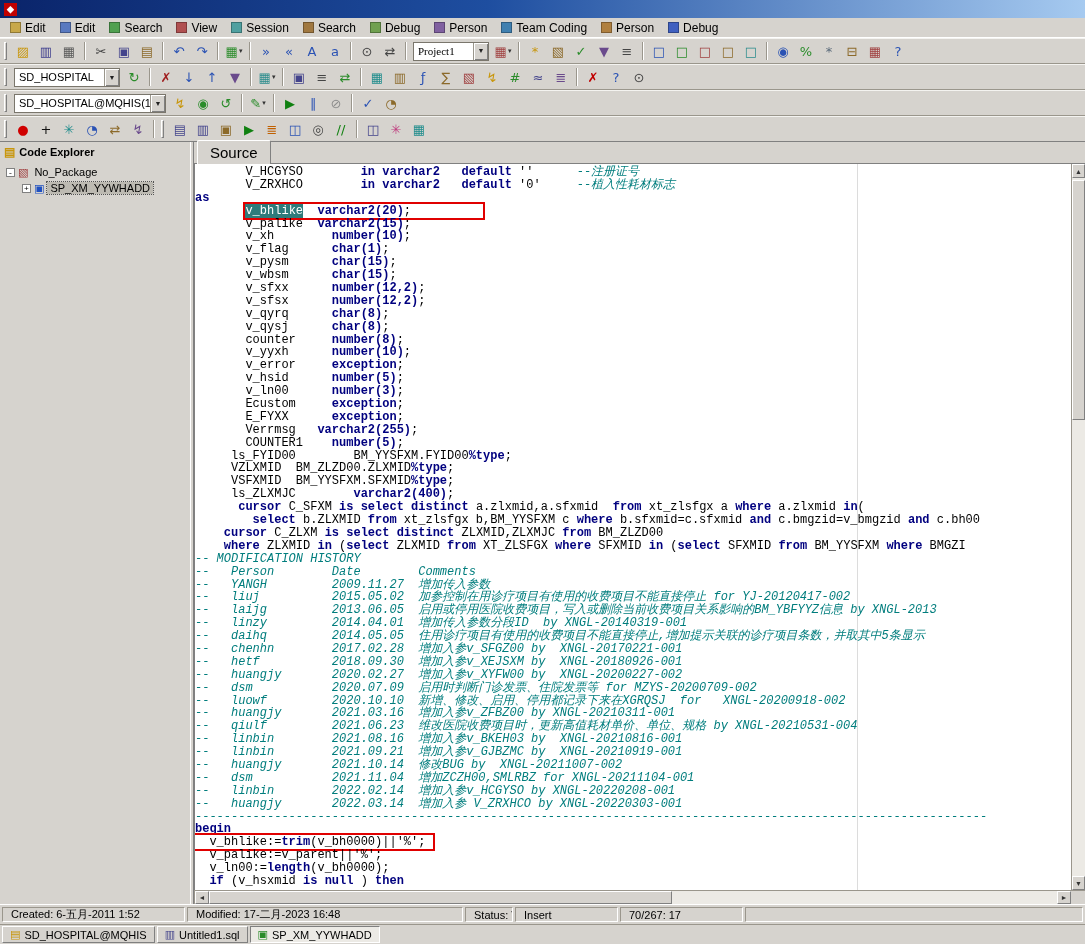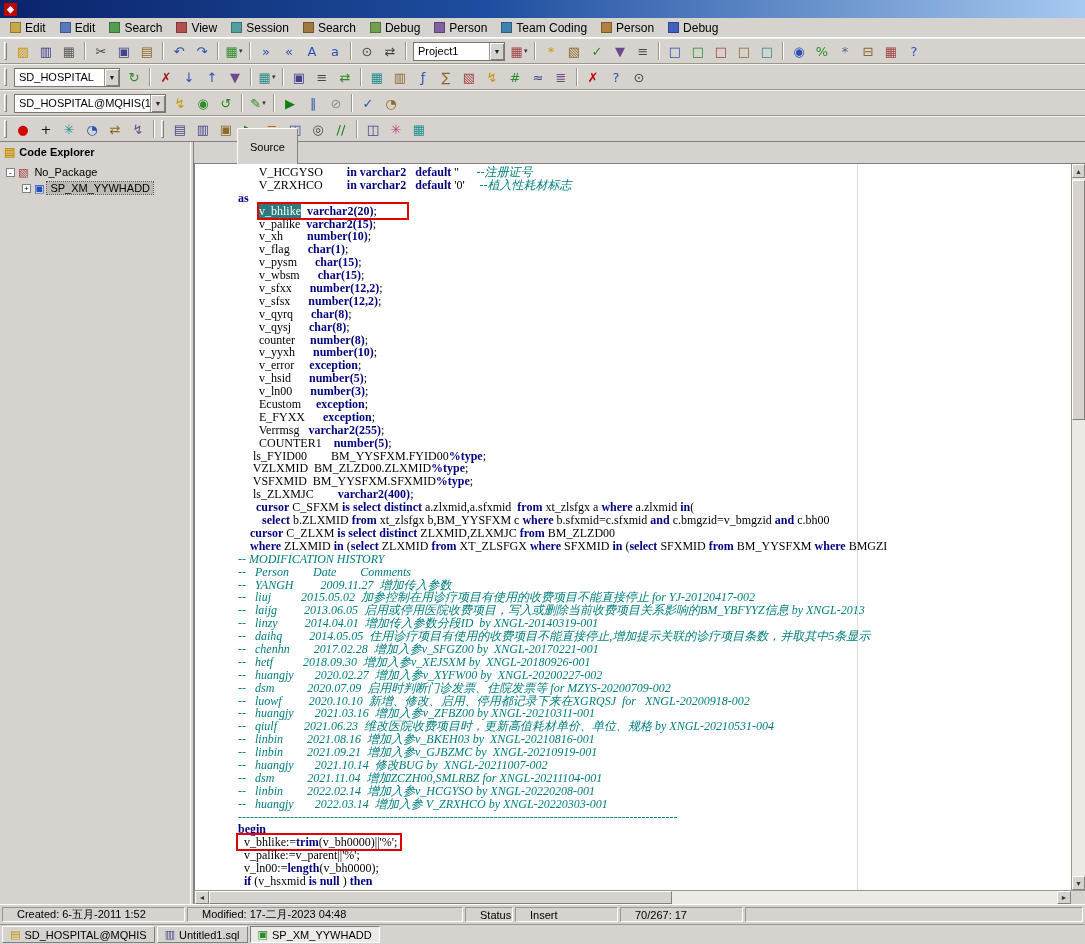--- a/index.html
+++ b/index.html
@@ -31,44 +31,44 @@
 .ph-icon{color:#c8960c;font-size:12px;}
 .tree{flex:1;font-size:11px;padding-top:2px;}
 .tree-row{display:flex;align-items:center;gap:3px;height:16px;white-space:nowrap;}
 .expander{width:9px;height:9px;border:1px solid #808080;background:#fff;font-size:8px;line-height:7px;text-align:center;font-family:"Liberation Mono",monospace;flex:0 0 auto;color:#000;}
 .node-icon{font-size:11px;font-family:"DejaVu Sans",sans-serif;}
 .node-label{padding:0 3px;}
 .node-label.selected{background:#bdbab2;outline:1px dotted #555;}
 .splitter{width:4px;background:#d6d3ce;border-left:1px solid #fff;border-right:1px solid #808080;cursor:col-resize;}
 .right-panel{flex:1;display:flex;flex-direction:column;min-width:0;}
 .tabstrip{height:21px;display:flex;align-items:flex-end;padding-left:3px;background:#d6d3ce;}
-.tab{height:36px;padding:0 12px;font-size:11px;display:flex;align-items:center;background:#d6d3ce;border:1px solid #fff;border-bottom:none;border-right-color:#808080;border-top-color:#fff;border-radius:2px 2px 0 0;position:relative;top:1px;margin-left:40px;}
+.tab{height:24px;padding:0 12px;font-size:15px;display:flex;align-items:center;background:#d6d3ce;border:1px solid #fff;border-bottom:none;border-right-color:#808080;border-top-color:#fff;border-radius:2px 2px 0 0;position:relative;top:1px;}
 .editor-band{flex:1;display:flex;min-height:0;border-top:1px solid #808080;border-left:1px solid #808080;background:#fff;}
 .editor{flex:1;position:relative;overflow:hidden;background:#fff;}
-.code{position:absolute;top:2px;left:0;right:0;font-family:Liberation Serif, serif;font-size:12px;line-height:12.9px;white-space:pre;padding-left:43px;color:#000;}
+.code{position:absolute;top:2px;left:0;right:0;font-family:Liberation Mono, monospace;font-size:12px;line-height:12.9px;white-space:pre;color:#000;}
 .cl{height:12.9px;}
 .sg-t{color:#000;}
 .sg-k{color:#00007f;font-weight:bold;}
 .sg-c{color:#007d7d;font-style:italic;}
 .sg-sel{background:#2e7b7b;color:#fff;}
 .redbox{box-shadow:0 0 0 2px #e00000;}
 .margin-line{position:absolute;top:0;bottom:0;left:662px;width:1px;background:#dcdcdc;}
 
 .vscroll{width:14px;background:#eceae5;border-left:1px solid #9a968c;display:flex;flex-direction:column;}
 .sbtn{height:14px;width:100%;background:#d6d3ce;border:1px solid;border-color:#fff #808080 #808080 #fff;font-size:7px;display:flex;align-items:center;justify-content:center;color:#333;flex:0 0 auto;}
 .vthumb{height:240px;background:#d6d3ce;border:1px solid;border-color:#fff #808080 #808080 #fff;margin-top:2px;flex:0 0 auto;}
 .vtrack{flex:1;}
 .hscroll-row{height:14px;display:flex;background:#eceae5;border-top:1px solid #9a968c;border-left:1px solid #9a968c;}
 .hbtn{width:14px;height:100%;background:#d6d3ce;border:1px solid;border-color:#fff #808080 #808080 #fff;font-size:7px;display:flex;align-items:center;justify-content:center;color:#333;flex:0 0 auto;}
 .hthumb{width:52%;height:100%;background:#d6d3ce;border:1px solid;border-color:#fff #808080 #808080 #fff;flex:0 0 auto;}
 .htrack{flex:1;}
 .corner{width:14px;height:100%;background:#d6d3ce;flex:0 0 auto;}
 
 .statusbar{position:absolute;left:0;right:0;bottom:20px;height:20px;background:#d6d3ce;display:flex;gap:2px;padding:2px;border-top:1px solid #fff;}
-.sb-cell{border:1px solid;border-color:#9a968c #fff #fff #9a968c;font-size:11px;display:flex;align-items:center;padding:0 14px;white-space:nowrap;overflow:hidden;}
+.sb-cell{border:1px solid;border-color:#9a968c #fff #fff #9a968c;font-size:11px;display:flex;align-items:center;padding:0 8px;white-space:nowrap;overflow:hidden;}
 
 .taskbar{position:absolute;left:0;right:0;bottom:0;height:20px;background:#d6d3ce;border-top:1px solid #9a968c;display:flex;align-items:center;padding:1px 2px;gap:2px;}
 .task-btn{height:17px;display:flex;align-items:center;gap:4px;padding:0 7px;font-size:11px;border:1px solid;border-color:#fff #808080 #808080 #fff;background:#d6d3ce;white-space:nowrap;}
 .task-btn.active{border-color:#808080 #fff #fff #808080;background:#eceae5;}
 .task-icon{font-size:11px;font-family:"DejaVu Sans",sans-serif;}
 </style>
 </head>
 <body>
 
 <div class="window">
@@ -170,21 +170,21 @@
         <span class="glyph" style="color: rgb(42, 82, 180);">a</span>
       </div>
       <div class="tsep"></div>
       <div class="tbtn">
         <span class="glyph" style="color: rgb(68, 68, 68);">⊙</span>
       </div>
       <div class="tbtn">
         <span class="glyph" style="color: rgb(68, 68, 68);">⇄</span>
       </div>
       <div class="tsep"></div>
-      <div class="combo" style="width: 92px;">
+      <div class="combo" style="width: 76px; font-family: Liberation Serif, serif;">
         <span class="combo-text">Project1</span>
         <span class="combo-btn">▼</span>
       </div>
       <div class="tbtn">
         <span class="glyph" style="color: rgb(160, 64, 64);">▦</span>
         <span class="ddarrow">▾</span>
       </div>
       <div class="tsep"></div>
       <div class="tbtn">
         <span class="glyph" style="color: rgb(200, 150, 12);">*</span>
@@ -452,21 +452,21 @@
         <div class="hthumb"></div>
         <div class="htrack"></div>
         <div class="hbtn">►</div>
         <div class="corner"></div>
       </div>
     </div>
   </div>
 
   <div class="statusbar">
       <div class="sb-cell" style="width: 183px;">Created: 6-五月-2011 1:52</div>
-      <div class="sb-cell" style="width: 276px;">Modified: 17-二月-2023 04:48</div>
+      <div class="sb-cell" style="width: 276px;">Modified: 17-二月-2023 16:48</div>
       <div class="sb-cell" style="width: 48px;">Status: Valid</div>
       <div class="sb-cell" style="width: 103px;">Insert</div>
       <div class="sb-cell" style="width: 123px;">70/267: 17</div>
       <div class="sb-cell" style="flex: 1 1 0%;"></div>
     </div>
   <div class="taskbar">
       <div class="task-btn">
         <span class="task-icon" style="color: rgb(200, 150, 12);">▤</span>
         <span>SD_HOSPITAL@MQHIS</span>
       </div>

